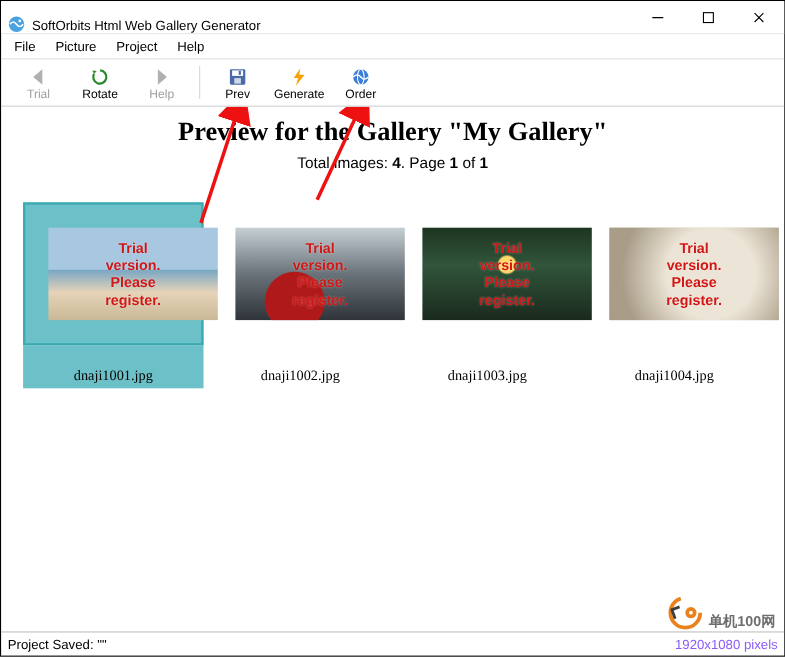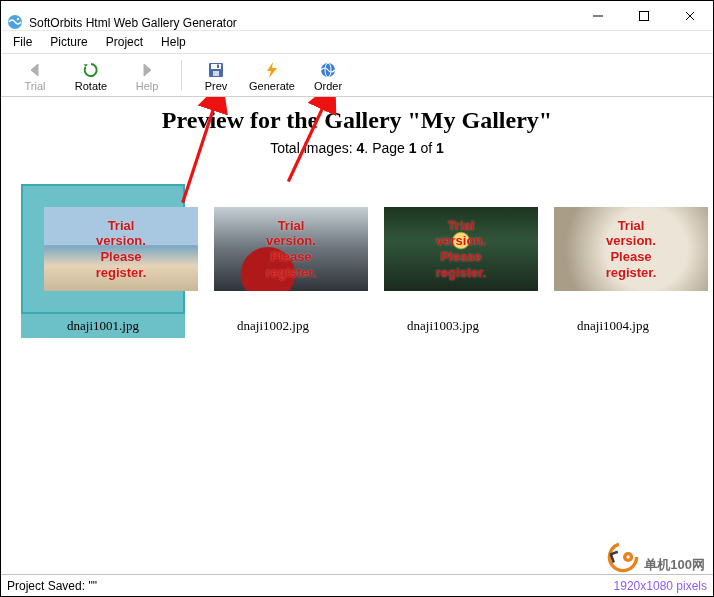--- a/index.html
+++ b/index.html
@@ -53,21 +53,21 @@
   
   .bg1 { background:linear-gradient(#a8c7e0 45%,#7aa7c4 46%,#e6d3b8 70%,#c9b896 100%); }
   .bg2 { background:radial-gradient(circle at 35% 80%,#b01919 0 22%,transparent 23%),linear-gradient(#c6cfd4,#6b737a 50%,#2e3438 100%); }
   .bg3 { background:radial-gradient(circle at 50% 40%,#ffd86a 0 8%,transparent 10%),linear-gradient(#1d3520,#31553a 40%,#1a2a1e 100%); }
   .bg4 { background:radial-gradient(circle at 60% 50%,#ece4d6 0 40%,#a99d88 80%),linear-gradient(#d0c6b2,#b4a88f); }
   .watermark {
     position:absolute; inset:0; display:flex; align-items:center; justify-content:center;
     color:#d11616; font-weight:bold; font-size:13px; line-height:1.2;
     text-align:center; text-shadow:0 0 2px rgba(255,255,255,.4); white-space:pre-line;
   }
-  .caption { font-family: Georgia,"Times New Roman",serif; font-size:13px; margin-top:2px;}
+  .caption { font-family: Georgia,"Times New Roman",serif; font-size:13px; margin-top:17px;}
   .thumb-card.selected .caption-wrap { background:#6cc0c7; padding:2px 0 4px 0; }
   .caption-wrap{padding:2px 0;}
   
   .annotations { position:absolute; inset:0; pointer-events:none; }
   
   .statusbar { height:22px; border-top:1px solid #c0c0c0; display:flex; align-items:center; padding:0 6px; font-size:12px;}
   .statusbar .spacer{flex:1;}
   
   .site-watermark { position:absolute; right:8px; bottom:22px; display:flex; align-items:flex-end; gap:4px; opacity:.95;}
   .site-watermark .txt { font-size:13px; font-weight:bold; white-space:nowrap;}

